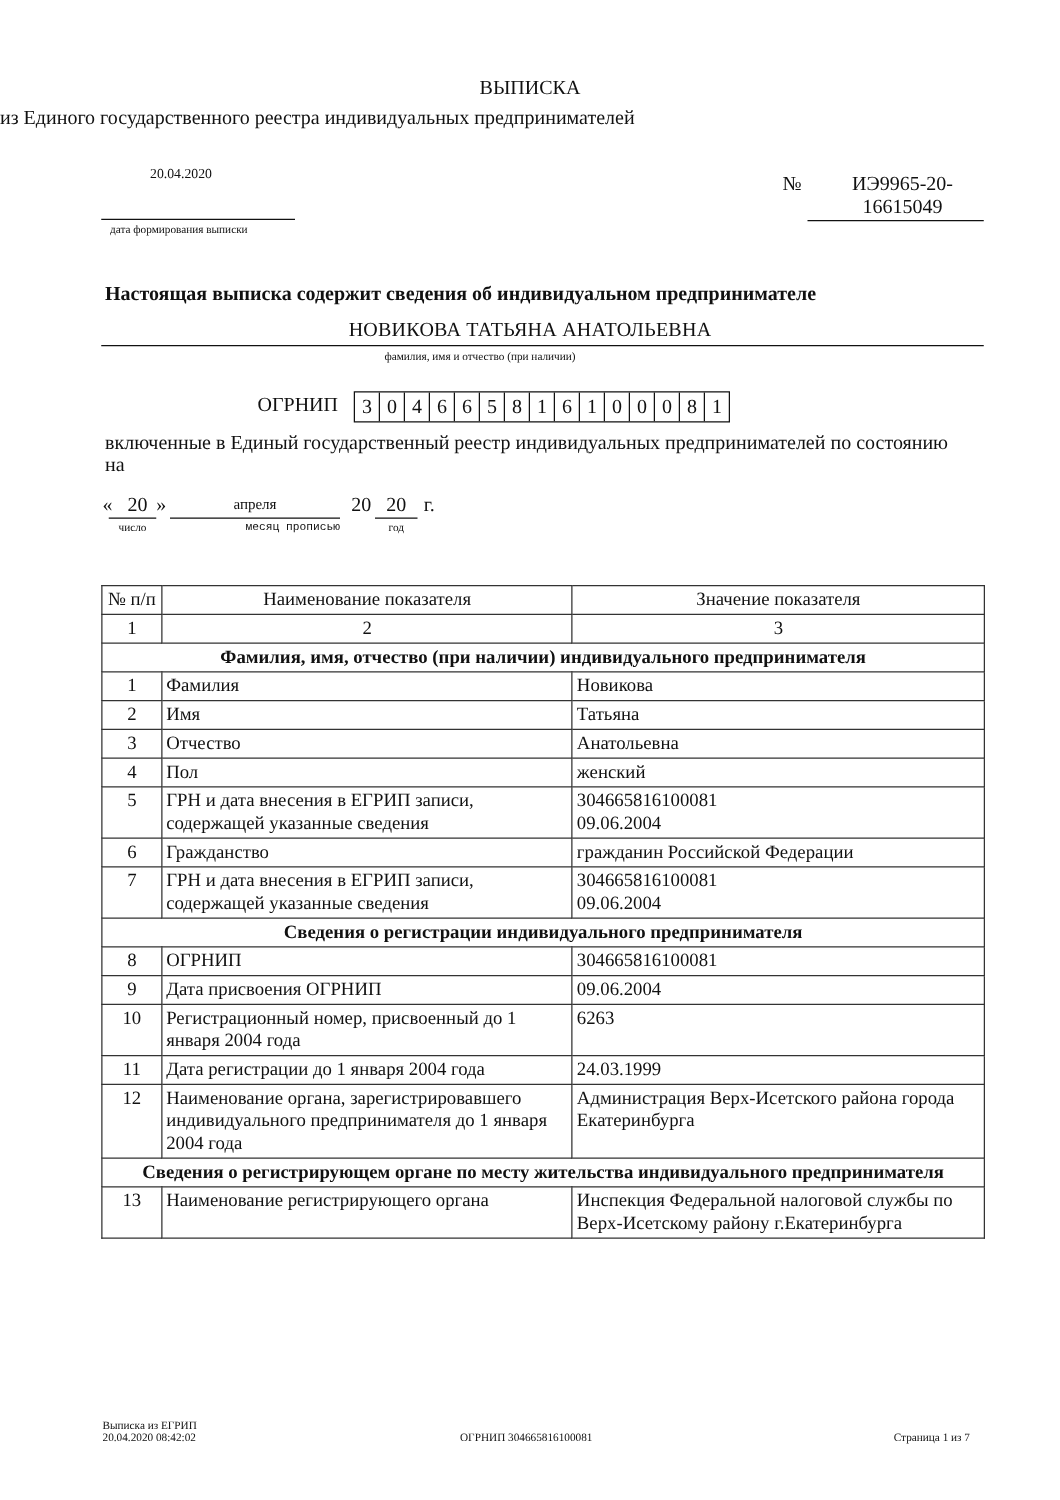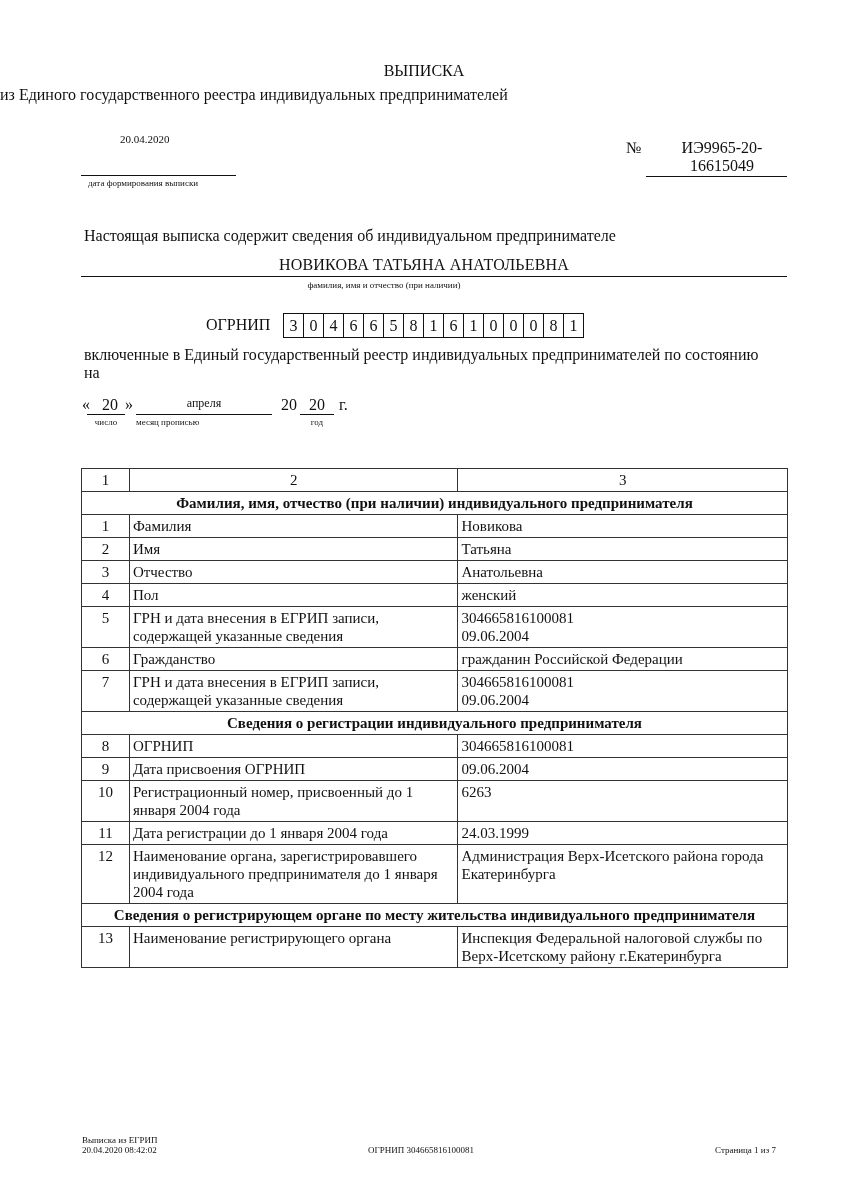--- a/index.html
+++ b/index.html
@@ -9,41 +9,41 @@
   }
   .abs { position: absolute; }
   .title { left: 0; width: 848px; text-align: center; top: 62px; font-size: 16px; }
   .subtitle { left: 0; width: 848px; text-align: left; top: 86px; font-size: 16px; }
   .date-val { left: 120px; top: 133px; font-size: 11px; }
   .date-line { left: 81px; top: 175px; width: 155px; border-top: 1px solid #111; }
   .date-cap { left: 88px; top: 178px; font-size: 9px; }
   .no-sign { left: 626px; top: 139px; font-size: 16px; }
   .no-val { left: 672px; top: 139px; font-size: 16px; line-height: 18px; text-align: center; width: 100px; }
   .no-line { left: 646px; top: 176px; width: 141px; border-top: 1px solid #111; }
-  .intro { left: 84px; top: 227px; font-size: 16px; }
+  .intro { left: 84px; top: 227px; font-size: 16px; font-weight: bold; }
   .fio { left: 0; width: 848px; text-align: center; top: 256px; font-size: 16px; letter-spacing: 0.2px; }
   .fio-line { left: 81px; top: 276px; width: 706px; border-top: 1px solid #111; }
   .fio-cap { left: 0; width: 768px; text-align: center; top: 280px; font-size: 9px; }
   .ogrnip-label { left: 206px; top: 316px; font-size: 16px; }
   .ogrnip-boxes { left: 283px; top: 313px; display: flex; border: 1px solid #111; }
   .ogrnip-boxes span { width: 19px; height: 23px; border-right: 1px solid #111; text-align: center; font-size: 16px; line-height: 23px; }
   .ogrnip-boxes span:last-child { border-right: none; }
   .included { left: 84px; top: 346px; width: 680px; font-size: 16px; line-height: 18px; }
   .d-quote-open { left: 82px; top: 396px; font-size: 16px; }
   .d-day { left: 95px; top: 396px; font-size: 16px; width: 30px; text-align: center; }
   .d-quote-close { left: 125px; top: 396px; font-size: 16px; }
   .d-month { left: 136px; top: 396px; font-size: 12px; width: 136px; text-align: center; }
   .d-cent { left: 281px; top: 396px; font-size: 16px; }
   .d-yr { left: 300px; top: 396px; font-size: 16px; width: 34px; text-align: center; }
   .d-g { left: 339px; top: 396px; font-size: 16px; }
   .u-day { left: 87px; top: 414px; width: 38px; border-top: 1px solid #111; }
   .u-month { left: 136px; top: 414px; width: 136px; border-top: 1px solid #111; }
   .u-yr { left: 300px; top: 414px; width: 34px; border-top: 1px solid #111; }
   .c-day { left: 87px; top: 417px; width: 38px; text-align: center; font-size: 9px; }
-  .c-month { left: 136px; top: 417px; width: 136px; text-align: left; font-size: 9px; }
+  .c-month { left: 136px; top: 417px; width: 136px; text-align: right; font-size: 9px; font-family: Liberation Mono, monospace; }
   .c-yr { left: 300px; top: 417px; width: 34px; text-align: center; font-size: 9px; }
 
   table.reg {
     position: absolute; left: 81px; top: 468px; width: 707px;
     border-collapse: collapse; font-size: 15px; line-height: 18px;
   }
   table.reg td, table.reg th {
     border: 1px solid #333; padding: 2px 3px; vertical-align: top; font-weight: normal;
   }
   table.reg col.c1 { width: 48px; }
@@ -113,20 +113,25 @@
 <div class="abs c-month">месяц прописью</div>
 <div class="abs c-yr">год</div>
 
 <table class="reg">
   <colgroup>
       <col class="c1">
       <col class="c2">
       <col class="c3">
     </colgroup>
   <tbody>
+      <tr>
+    <td class="num">№ п/п</td>
+    <td class="center">Наименование показателя</td>
+    <td class="center">Значение показателя</td>
+  </tr>
   <tr>
     <td class="num">1</td>
     <td class="center">2</td>
     <td class="center">3</td>
   </tr>
 
   <tr class="section">
         <td colspan="3">Фамилия, имя, отчество (при наличии) индивидуального предпринимателя</td>
       </tr>
   <tr>

